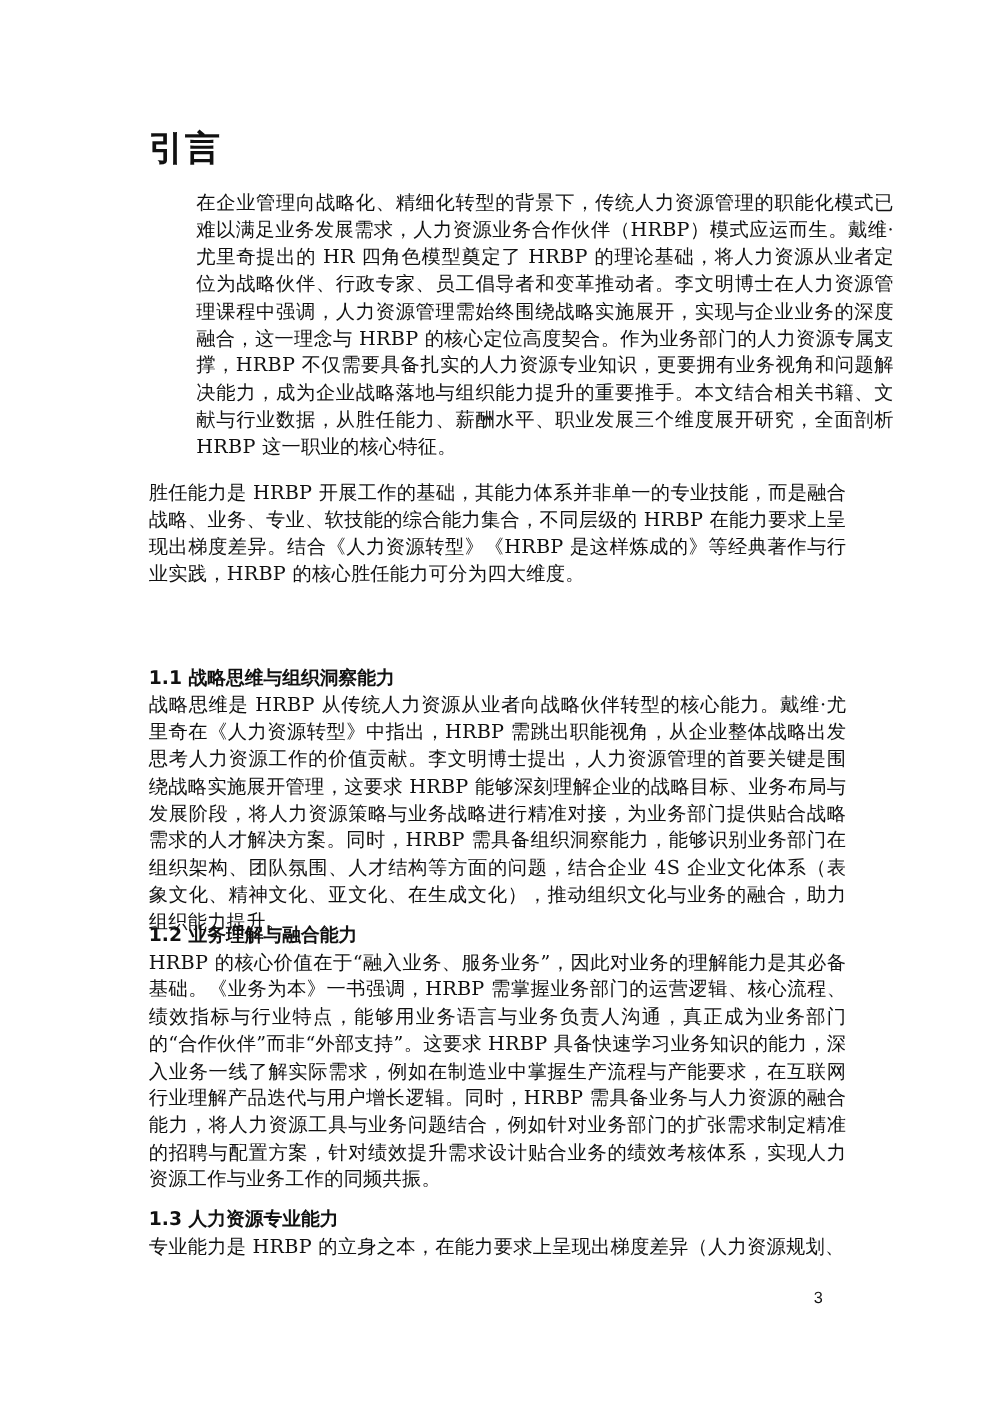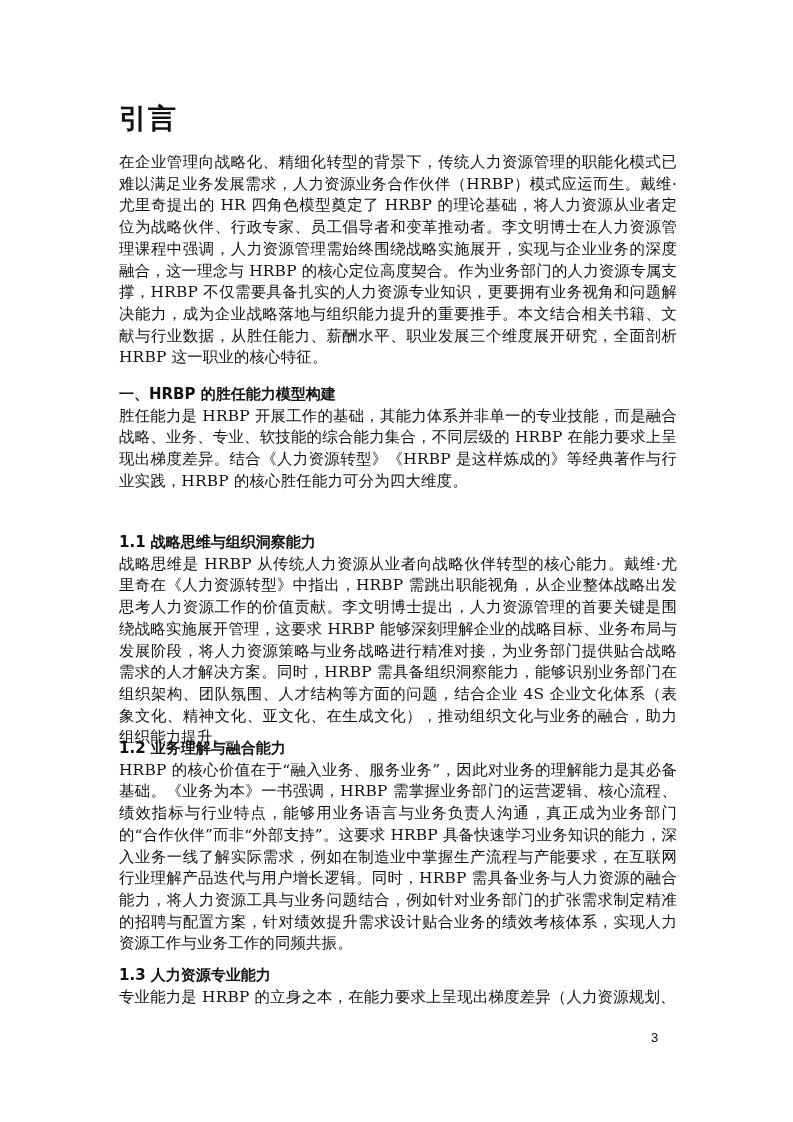--- a/index.html
+++ b/index.html
@@ -12,26 +12,25 @@
   .h { font-family: "DejaVu Sans", "Liberation Sans", sans-serif; font-weight: bold; font-size: 15px;
        line-height: 21.7px; margin: 0; }
   .block { position: absolute; left: 119px; width: 558px; }
   .pnum { position: absolute; left: 651px; top: 1030px; font-family: "Liberation Sans", sans-serif; font-size: 13px; }
 </style>
 </head>
 <body>
 
 <h1 class="title">引言</h1>
 
-<div class="block" style="top:152px;">
+<div class="block" style="top:152px;margin-left:38px;">
   <p class="para">在企业管理向战略化、精细化转型的背景下，传统人力资源管理的职能化模式已难以满足业务发展需求，人力资源业务合作伙伴（HRBP）模式应运而生。戴维·尤里奇提出的 HR 四角色模型奠定了 HRBP 的理论基础，将人力资源从业者定位为战略伙伴、行政专家、员工倡导者和变革推动者。李文明博士在人力资源管理课程中强调，人力资源管理需始终围绕战略实施展开，实现与企业业务的深度融合，这一理念与 HRBP 的核心定位高度契合。作为业务部门的人力资源专属支撑，HRBP 不仅需要具备扎实的人力资源专业知识，更要拥有业务视角和问题解决能力，成为企业战略落地与组织能力提升的重要推手。本文结合相关书籍、文献与行业数据，从胜任能力、薪酬水平、职业发展三个维度展开研究，全面剖析 HRBP 这一职业的核心特征。</p>
 </div>
 
 <div class="block" style="top:384px;">
-  <h2 class="h">一、HRBP 的胜任能力模型构建</h2>
   <p class="para">胜任能力是 HRBP 开展工作的基础，其能力体系并非单一的专业技能，而是融合战略、业务、专业、软技能的综合能力集合，不同层级的 HRBP 在能力要求上呈现出梯度差异。结合《人力资源转型》《HRBP 是这样炼成的》等经典著作与行业实践，HRBP 的核心胜任能力可分为四大维度。</p>
 </div>
 
 <div class="block" style="top:512px;margin-top:20px;">
   <h3 class="h">1.1 战略思维与组织洞察能力</h3>
   <p class="para">战略思维是 HRBP 从传统人力资源从业者向战略伙伴转型的核心能力。戴维·尤里奇在《人力资源转型》中指出，HRBP 需跳出职能视角，从企业整体战略出发思考人力资源工作的价值贡献。李文明博士提出，人力资源管理的首要关键是围绕战略实施展开管理，这要求 HRBP 能够深刻理解企业的战略目标、业务布局与发展阶段，将人力资源策略与业务战略进行精准对接，为业务部门提供贴合战略需求的人才解决方案。同时，HRBP 需具备组织洞察能力，能够识别业务部门在组织架构、团队氛围、人才结构等方面的问题，结合企业 4S 企业文化体系（表象文化、精神文化、亚文化、在生成文化），推动组织文化与业务的融合，助力组织能力提升。</p>
 </div>
 
 <div class="block" style="top:738px;">
   <h3 class="h">1.2 业务理解与融合能力</h3>

